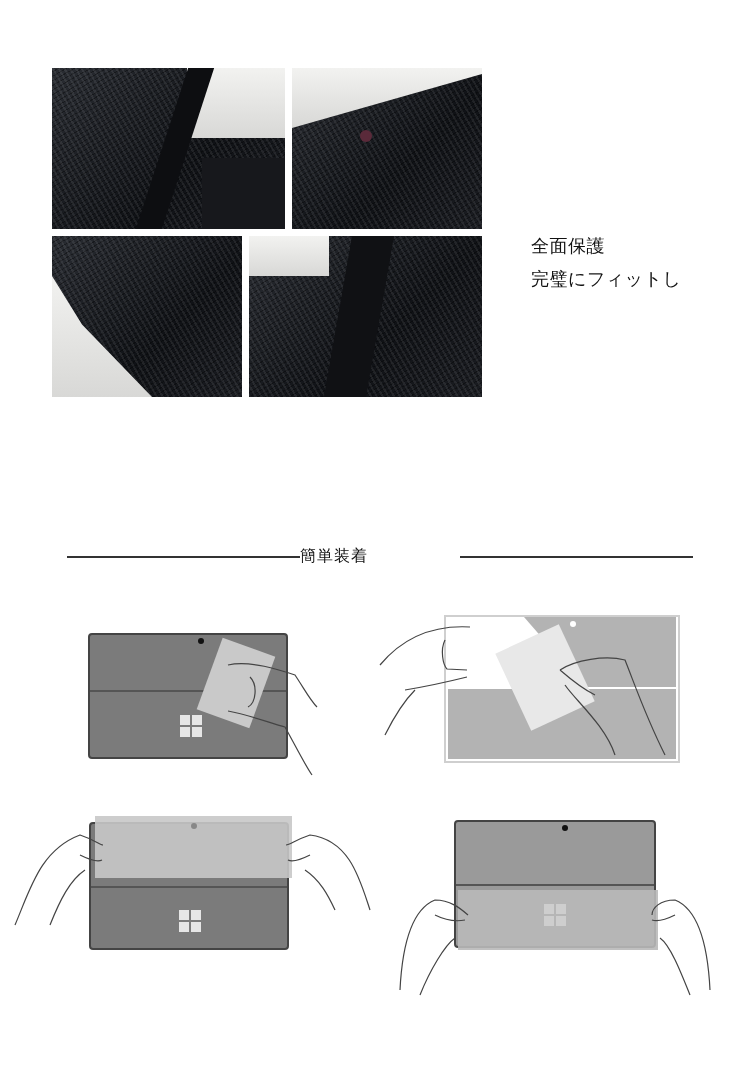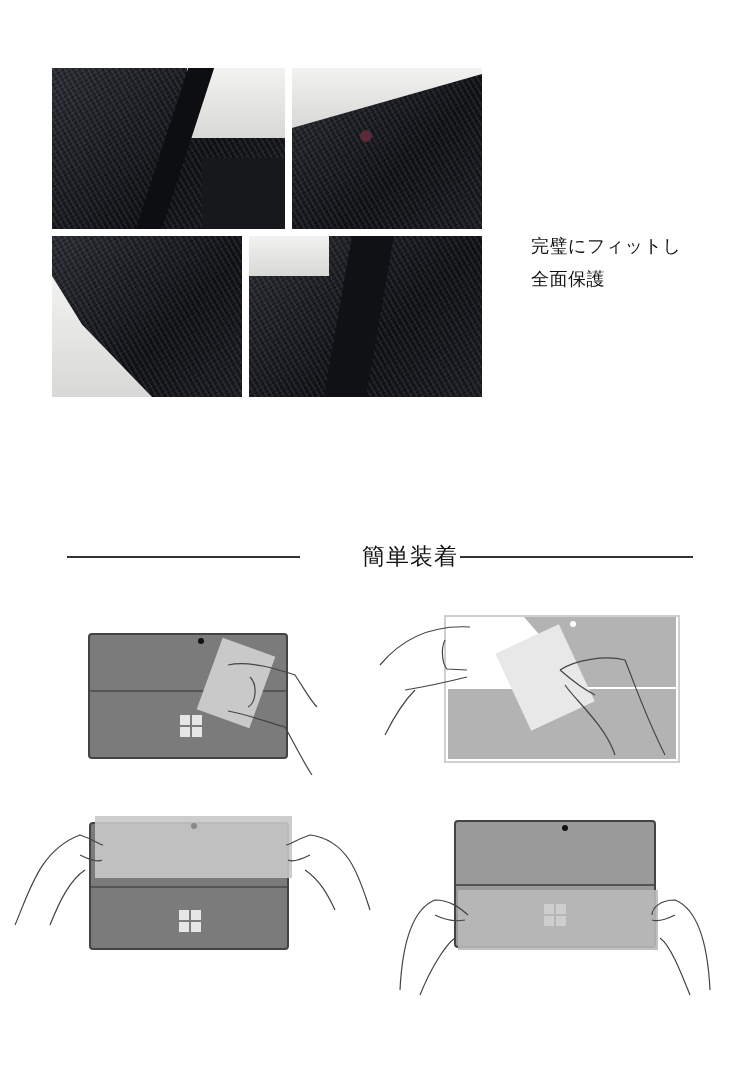--- a/index.html
+++ b/index.html
@@ -10,22 +10,22 @@
   .carbon {
     background:
       repeating-linear-gradient(60deg, rgba(255,255,255,0.07) 0 2px, rgba(0,0,0,0) 2px 5px),
       repeating-linear-gradient(-30deg, rgba(0,0,0,0.35) 0 1px, rgba(0,0,0,0) 1px 4px),
       linear-gradient(135deg, #2a2d33 0%, #101216 60%, #1b1d22 100%);
   }
   .wall { position:absolute; background:linear-gradient(180deg,#f2f2f0,#d8d8d6); }
 
   .caption { position:absolute; left:531px; top:229px; font-size:18px; line-height:33px; letter-spacing:0.5px; }
   .rule { position:absolute; top:556px; height:2px; background:#333; }
-  .title-text { position:absolute; top:540px; left:300px; width:158px; text-align:right;
-                font-size:23px; line-height:32px; color:#111; letter-spacing:1px; }
+  .title-text { position:absolute; top:540px; left:300px; width:158px; text-align:left;
+                font-size:16px; line-height:32px; color:#111; letter-spacing:1px; }
 
   .step { position:absolute; }
   .tablet { position:absolute; background:#7b7b7b; border:2px solid #444; border-radius:4px; }
   .kick { position:absolute; left:0; right:0; height:2px; background:#555; }
   .cam { position:absolute; width:6px; height:6px; border-radius:50%; background:#111; }
   .win { position:absolute; width:22px; height:22px; display:grid;
          grid-template-columns:1fr 1fr; grid-gap:2px; }
   .win i { background:#e6e6e6; display:block; }
   .film { position:absolute; background:rgba(220,220,220,0.75); }
   .hand { position:absolute; }
@@ -46,22 +46,22 @@
   <div class="photo carbon" style="left:52px; top:236px; width:190px; height:161px;">
     <div class="wall" style="left:0; top:40px; width:100px; height:121px; clip-path:polygon(0 0,30% 40%,100% 100%,0 100%);"></div>
   </div>
   <div class="photo carbon" style="left:249px; top:236px; width:233px; height:161px;">
     <div class="wall" style="left:0; top:0; width:80px; height:40px;"></div>
     <div style="position:absolute; left:75px; top:0; width:70px; height:161px; background:#101114; clip-path:polygon(40% 0,100% 0,60% 100%,0 100%);"></div>
   </div>
 </div>
 
 <div class="caption">
+  <div>全面保護</div>
   <div>完璧にフィットし</div>
-  <div>全面保護</div>
 </div>
 
 <div class="rule" style="left:67px; width:233px;"></div>
 <div class="title-text">簡単装着</div>
 <div class="rule" style="left:460px; width:233px;"></div>
 
 <div class="step" style="left:80px; top:615px; width:260px; height:170px;">
   <div class="tablet" style="left:8px; top:18px; width:196px; height:122px;">
     <div class="kick" style="top:55px;"></div>
     <div class="cam" style="left:108px; top:3px;"></div>

